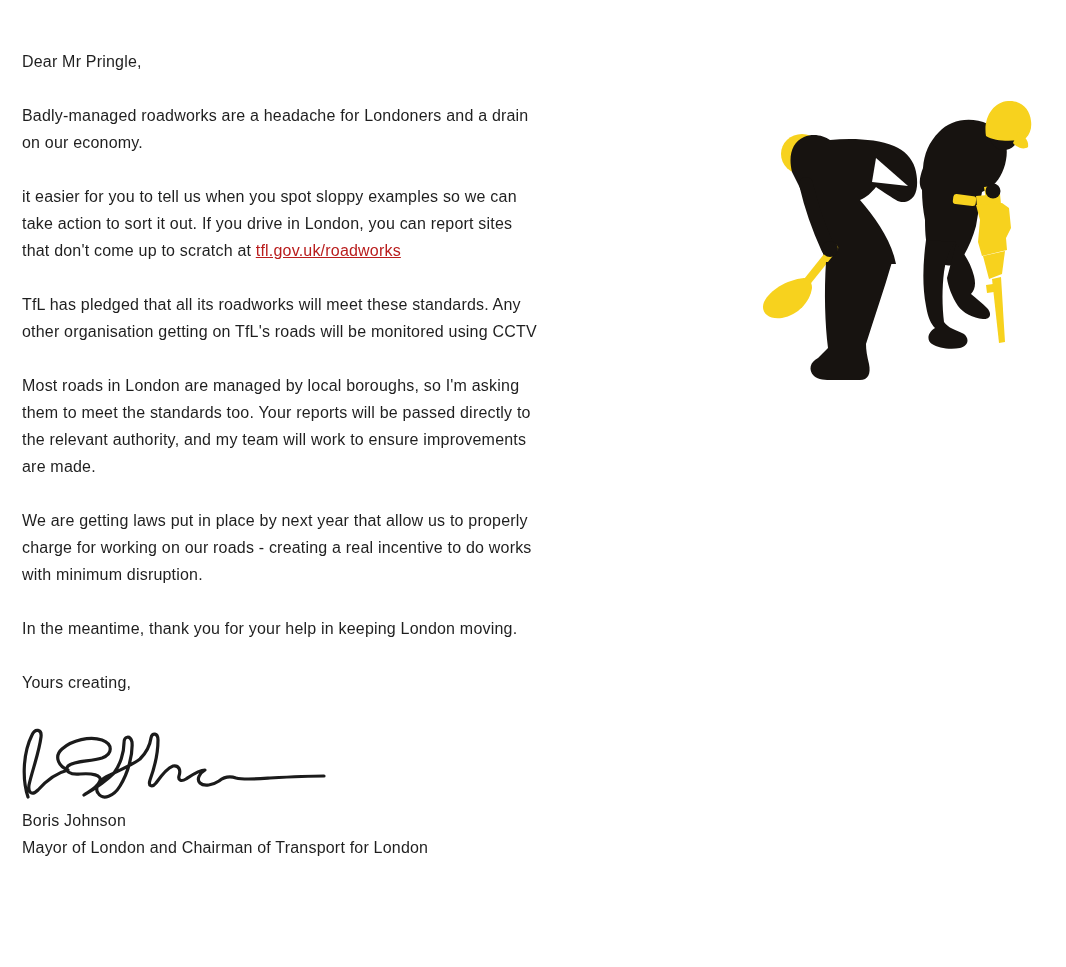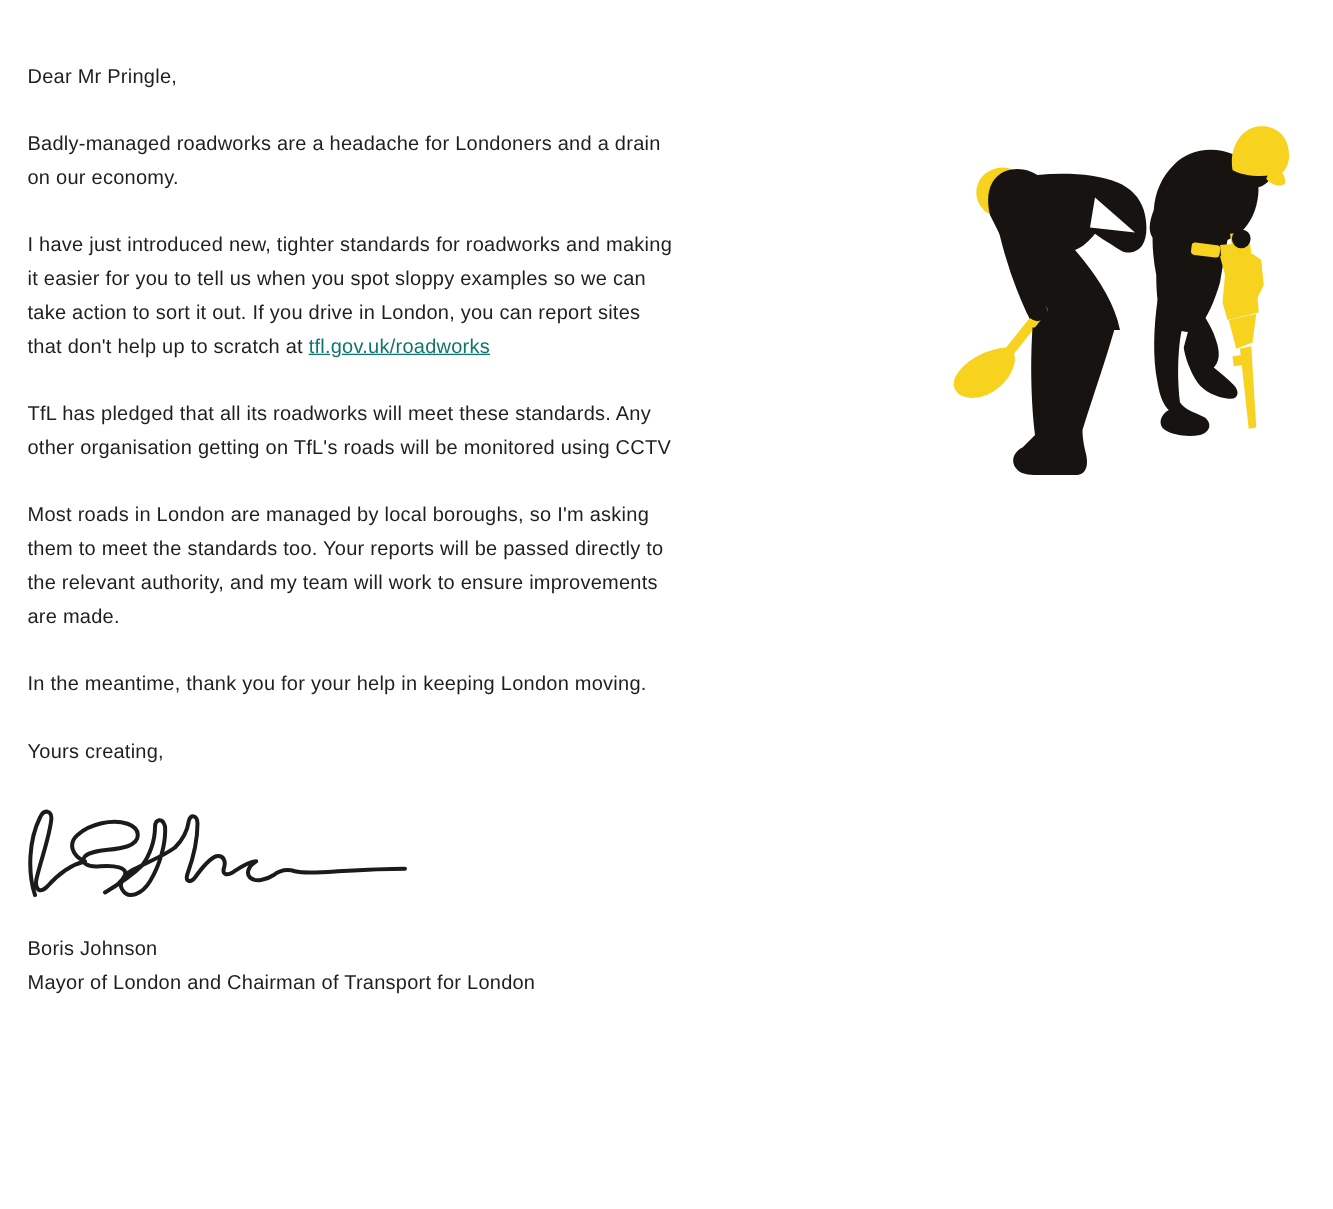--- a/index.html
+++ b/index.html
@@ -10,51 +10,55 @@
   }
   .letter {
     position:absolute; left:22px; top:48px; width:724px;
     font-size:16px; line-height:27px; letter-spacing:0.2px;
   }
   .para { margin:0 0 27px 0; }
   .line { white-space:pre; }
   a.doc-link { color:#3a5cc0; text-decoration:underline; cursor:pointer; }
   .closing { margin-top:27px; }
   .sig-svg { display:block; margin:6px 0 0 -2px; }
-  .signer { margin-top:20px; }
+  .signer { }
   .illustration { position:absolute; left:762px; top:92px; width:300px; height:300px; }
 </style>
 </head>
 <body>
 
 <div class="page">
 
   <div class="letter">
     <div class="para line">Dear Mr Pringle,</div>
 
     <div id="paras">
         <div class="para">
           <div class="line">Badly-managed roadworks are a headache for Londoners and a drain</div>
           <div class="line">on our economy.</div>
         </div>
         <div class="para">
-          <div class="line">I have just introduced new, tighter standards for roadworks and making</div>
           <div class="line">it easier for you to tell us when you spot sloppy examples so we can</div>
           <div class="line">take action to sort it out. If you drive in London, you can report sites</div>
-          <div class="line"><span>that don't help up to scratch at </span><a class="doc-link" href="#" style="color: #0f766e;">tfl.gov.uk/roadworks</a></div>
+          <div class="line"><span>that don't come up to scratch at </span><a class="doc-link" href="#" style="color: #b91c1c;">tfl.gov.uk/roadworks</a></div>
         </div>
         <div class="para">
           <div class="line">TfL has pledged that all its roadworks will meet these standards. Any</div>
           <div class="line">other organisation getting on TfL's roads will be monitored using CCTV</div>
         </div>
         <div class="para">
           <div class="line">Most roads in London are managed by local boroughs, so I'm asking</div>
           <div class="line">them to meet the standards too. Your reports will be passed directly to</div>
           <div class="line">the relevant authority, and my team will work to ensure improvements</div>
           <div class="line">are made.</div>
+        </div>
+        <div class="para">
+          <div class="line">We are getting laws put in place by next year that allow us to properly</div>
+          <div class="line">charge for working on our roads - creating a real incentive to do works</div>
+          <div class="line">with minimum disruption.</div>
         </div>
         <div class="para">
           <div class="line">In the meantime, thank you for your help in keeping London moving.</div>
         </div>
       </div>
 
     <div class="para line closing">Yours creating,</div>
 
     <svg class="sig-svg" width="312" height="84" viewBox="0 0 312 84">
       <path d="M 8,74 C 2,56 3,30 12,12 C 15,5 22,6 21,14 C 19,30 12,48 9,62

